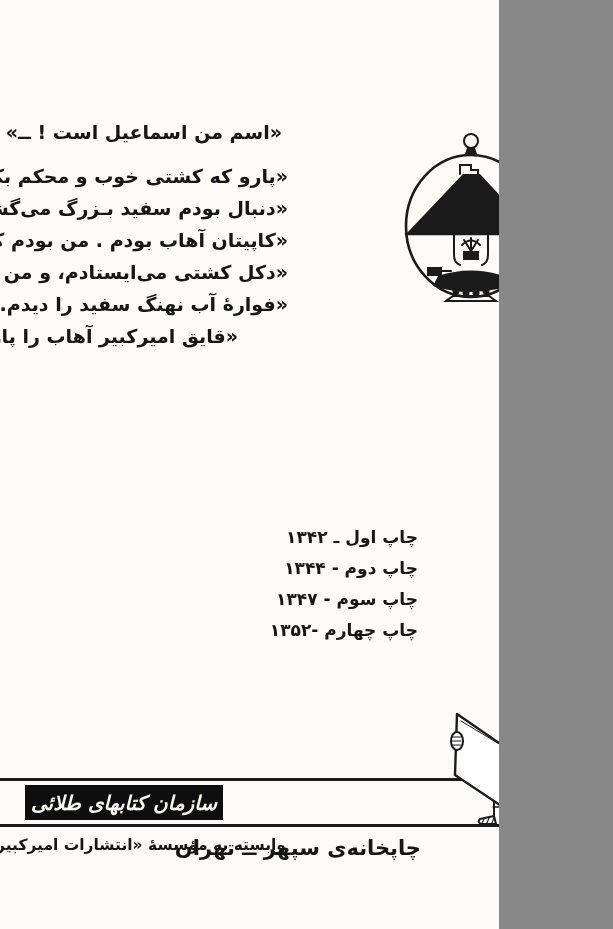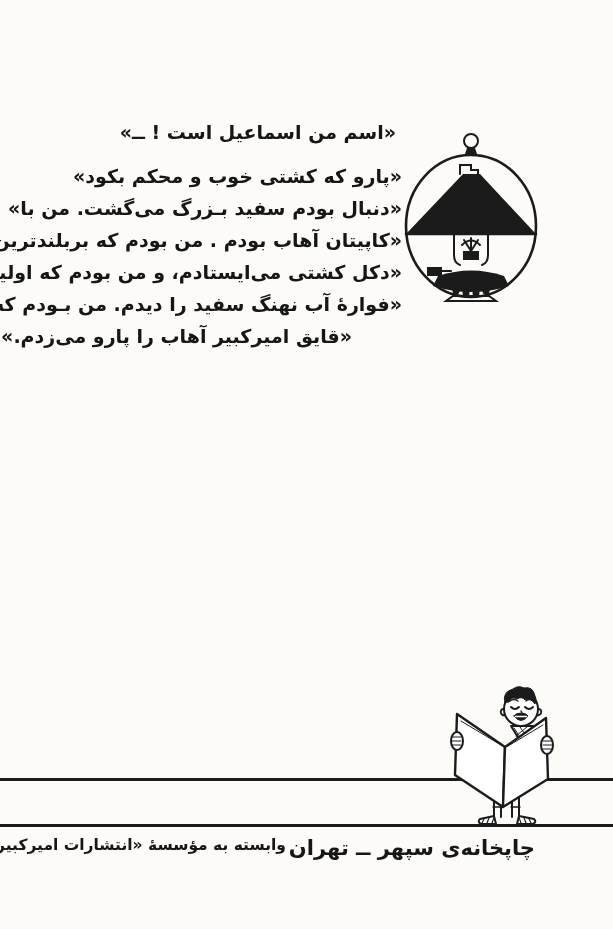--- a/index.html
+++ b/index.html
@@ -1,17 +1,17 @@
 <!DOCTYPE html>
 <html><head>
 <meta charset="utf-8">
 <style>
   html,body{margin:0;padding:0;background:#888;}
   #page{
-    position:relative; width:613px; height:929px;
+    position:relative; width:499px; height:929px;
     background:#fcfbf7; overflow:hidden;
     font-family:"DejaVu Sans", sans-serif; color:#161616;
   }
   
   .epigraph{
     position:absolute; top:116px; right:211px; width:365px;
     direction:rtl; text-align:right;
     font-size:19px; font-weight:bold; line-height:32px;
     letter-spacing:0; white-space:nowrap;
   }
@@ -95,24 +95,33 @@
       <path d="M40 150 q33 -11 66 0 l5 10 q-38 12 -76 0 z" fill="#1b1b1b" stroke="none"></path>
 
       <circle cx="58" cy="165" r="3.5" fill="#1b1b1b" stroke="none"></circle>
       <circle cx="68" cy="167" r="3.5" fill="#1b1b1b" stroke="none"></circle>
       <circle cx="78" cy="167" r="3.5" fill="#1b1b1b" stroke="none"></circle>
       <circle cx="88" cy="165" r="3.5" fill="#1b1b1b" stroke="none"></circle>
       <path d="M55 170 h36 l7 5 h-50 z"></path>
     </g>
   </svg>
 
+  <div class="editions">
+    <div>چاپ اول ـ ۱۳۴۲</div>
+    <div>چاپ دوم - ۱۳۴۴</div>
+    <div>چاپ سوم - ۱۳۴۷</div>
+    <div>چاپ چهارم -۱۳۵۲</div>
+  </div>
 
   <div class="rule rule-top"></div>
   <div class="rule rule-bottom"></div>
 
+  <div class="banner">
+    <span>سازمان کتابهای طلائی</span>
+  </div>
 
   <svg class="boy" viewBox="0 0 152 152">
     <g stroke="#1b1b1b" stroke-width="2" fill="none" stroke-linecap="round" stroke-linejoin="round">
 
       <path d="M46 100 V130"></path>
         <path d="M53 101 V131"></path>
       <path d="M64 101 V131"></path>
         <path d="M71 100 V130"></path>
       <path d="M45 121 h9" stroke-width="1.4"></path>
         <path d="M63 121 h9" stroke-width="1.4"></path>

